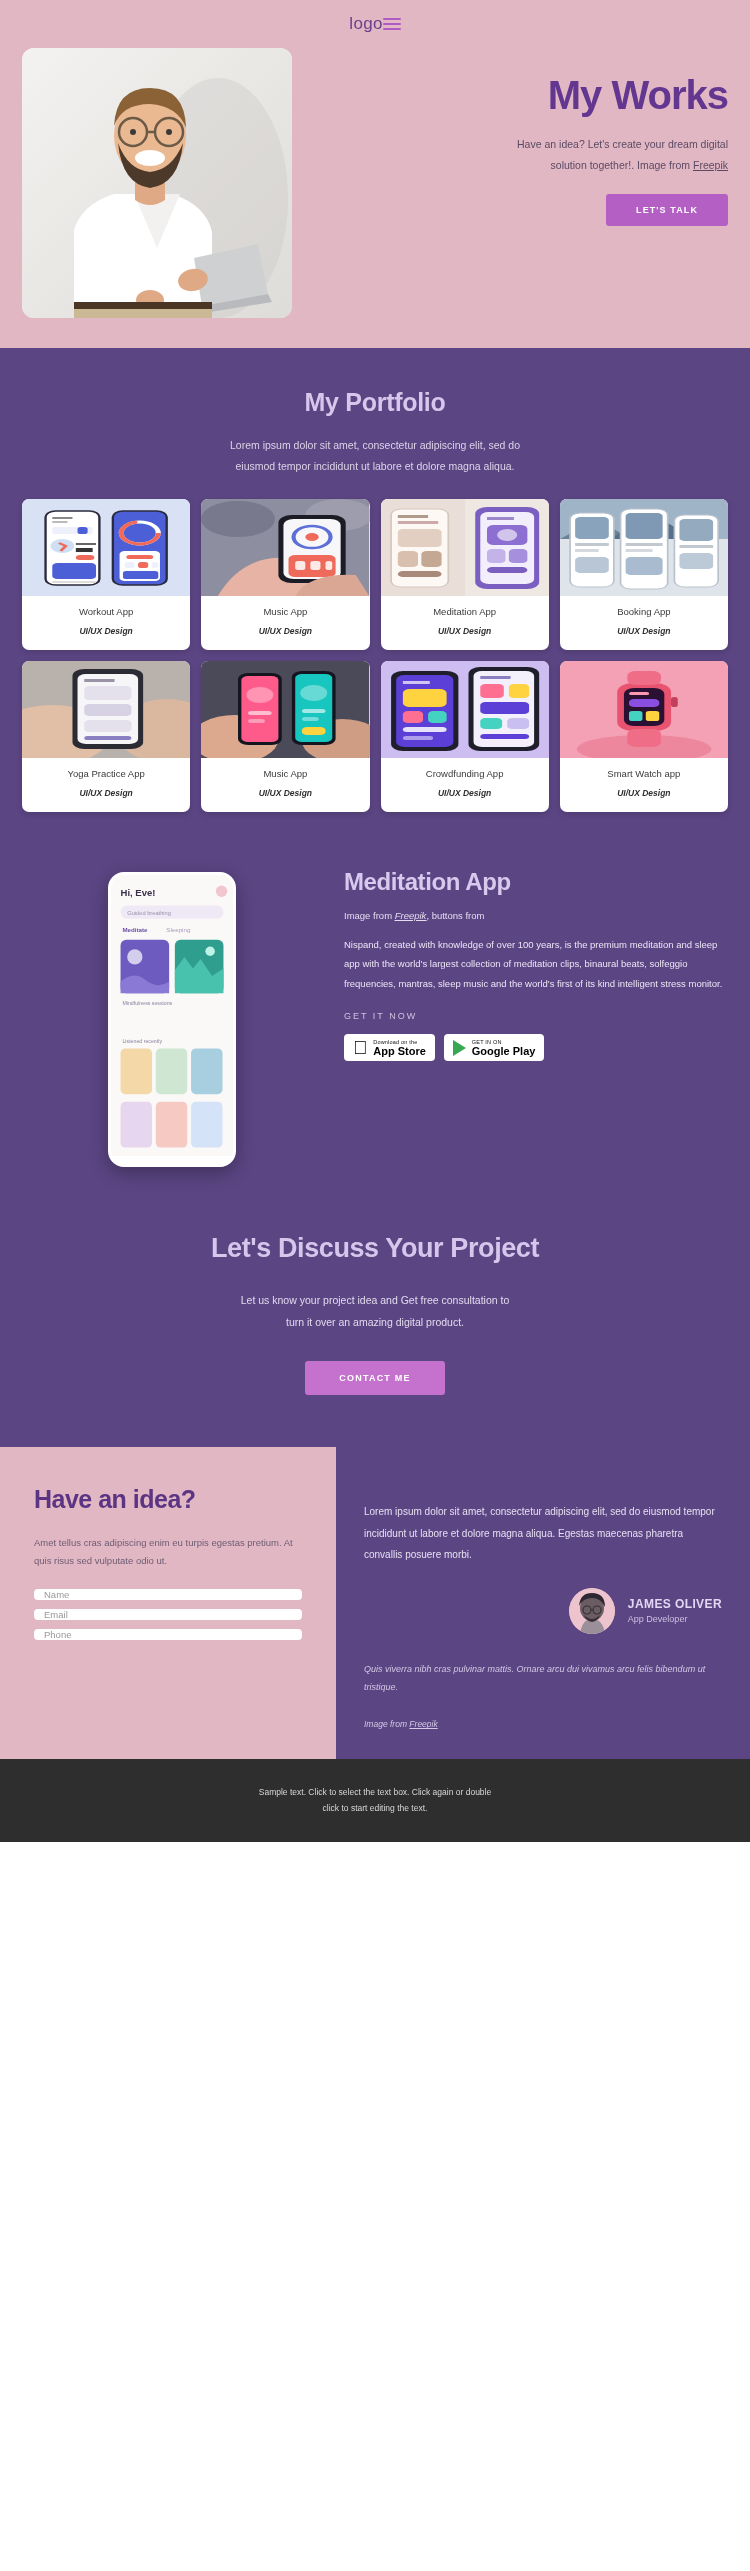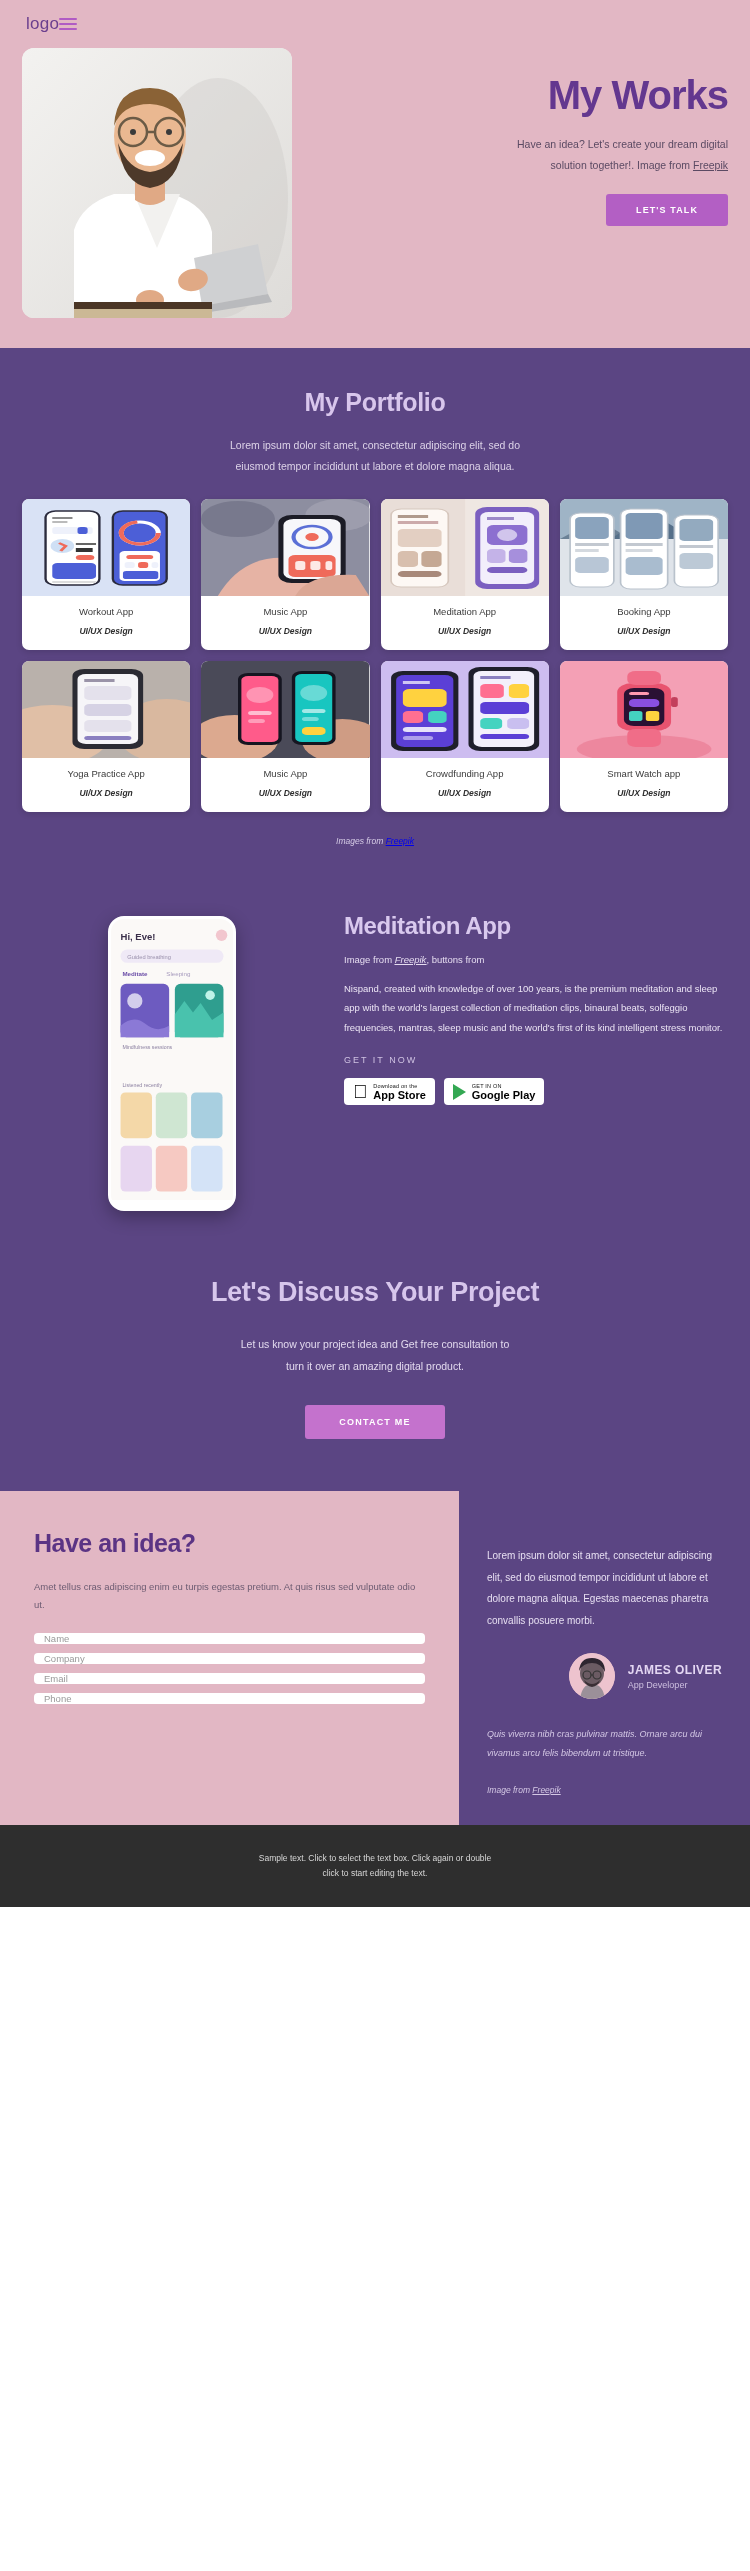--- a/index.html
+++ b/index.html
@@ -12,21 +12,21 @@
   
   .hero {
     background:#e2b7c4;
     padding:0 0 30px 0;
     position:relative;
   }
   .navbar {
     height:48px;
     display:flex;
     align-items:center;
-    justify-content:flex-start;
+    justify-content:center;
     padding:0 26px;
   }
   .logo {
     font-size:17px;
     color:#6b3f8e;
     letter-spacing:.3px;
     font-weight:400;
   }
   .burger {
     width:18px;
@@ -225,21 +225,21 @@
     border-radius:3px;
     cursor:pointer;
   }
 
   
   .idea {
     display:flex;
     background:#5b4583;
   }
   .idea-left {
-    width:459px;
+    width:336px;
     background:#e2b7c4;
     padding:38px 34px 56px 34px;
   }
   .idea-title {
     font-size:25px;
     font-weight:700;
     color:#5b3484;
     margin-bottom:20px;
     letter-spacing:-.5px;
   }
@@ -567,23 +567,20 @@
         <rect x="40" y="68" width="20" height="18" rx="5" fill="#f06d88"></rect>
         <rect x="66" y="36" width="4" height="10" rx="2" fill="#c33f5c"></rect>
       </svg>
       <div class="card-body">
         <div class="card-title">Smart Watch app</div>
         <div class="card-sub">UI/UX Design</div>
       </div>
     </div>
   </div>
 
-  <div class="credit">
-    <span>Images from </span><a class="link" href="#">Freepik</a>
-  </div>
 </section>
 
 <section class="meditation">
   <div class="phone-wrap">
     <div class="phone">
       <svg viewBox="0 0 128 295" preserveAspectRatio="none">
         <rect width="128" height="295" fill="#fbf9f7"></rect>
         <text x="10" y="22" font-family="Liberation Sans" font-size="10" font-weight="bold" fill="#3a2f4a">Hi, Eve!</text>
         <circle cx="116" cy="17" r="6" fill="#f2c6ce"></circle>
         <rect x="10" y="32" width="108" height="14" rx="7" fill="#efe9f6"></rect>
@@ -641,21 +638,20 @@
     <span>turn it over an amazing digital product.</span>
   </p>
   <button class="btn-contact">CONTACT ME</button>
 </section>
 
 <section class="idea">
   <div class="idea-left">
     <h2 class="idea-title">Have an idea?</h2>
     <p class="idea-sub">Amet tellus cras adipiscing enim eu turpis egestas pretium. At quis risus sed vulputate odio ut.</p>
     <input class="field" type="text" placeholder="Name" style="">
-    <input class="field" type="text" placeholder="Company" style="">
     <input class="field" type="text" placeholder="Email" style="">
     <input class="field" type="text" placeholder="Phone" style="">
   </div>
 
   <div class="idea-right">
     <p class="quote">Lorem ipsum dolor sit amet, consectetur adipiscing elit, sed do eiusmod tempor incididunt ut labore et dolore magna aliqua. Egestas maecenas pharetra convallis posuere morbi.</p>
     <div class="person">
       <div class="avatar">
         <svg viewBox="0 0 46 46">
           <circle cx="23" cy="23" r="23" fill="#edc3ce"></circle>

